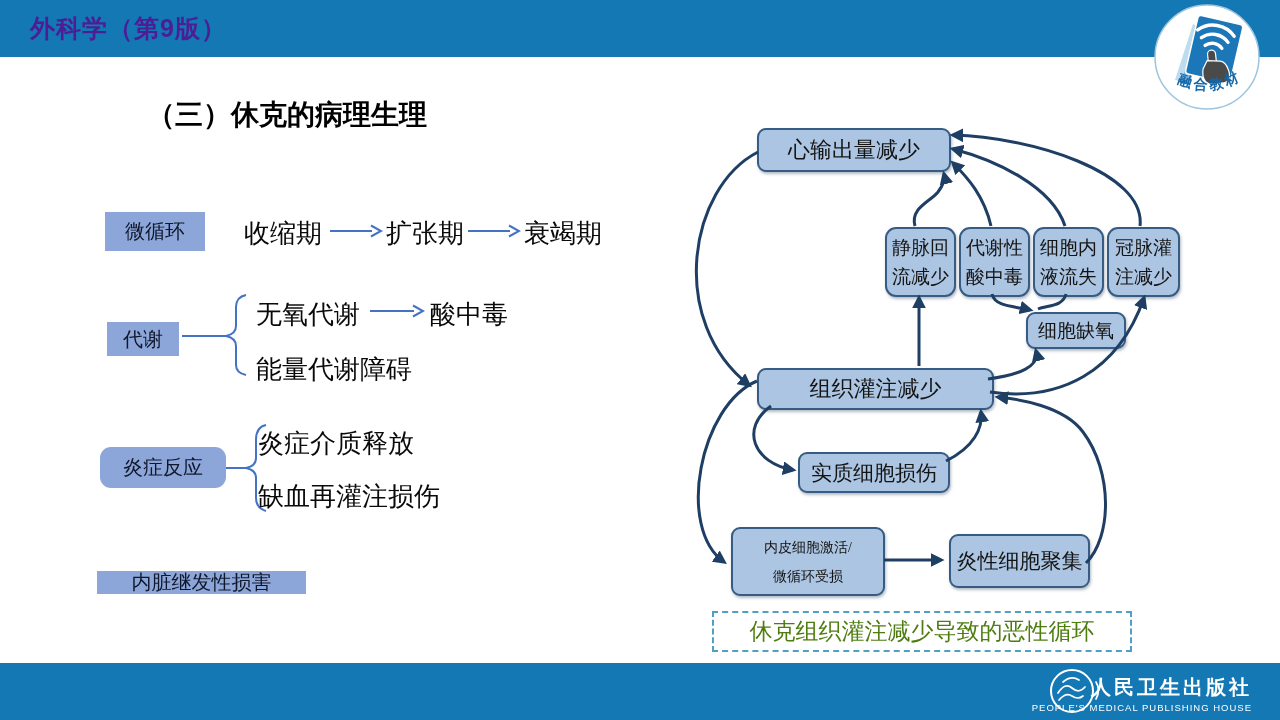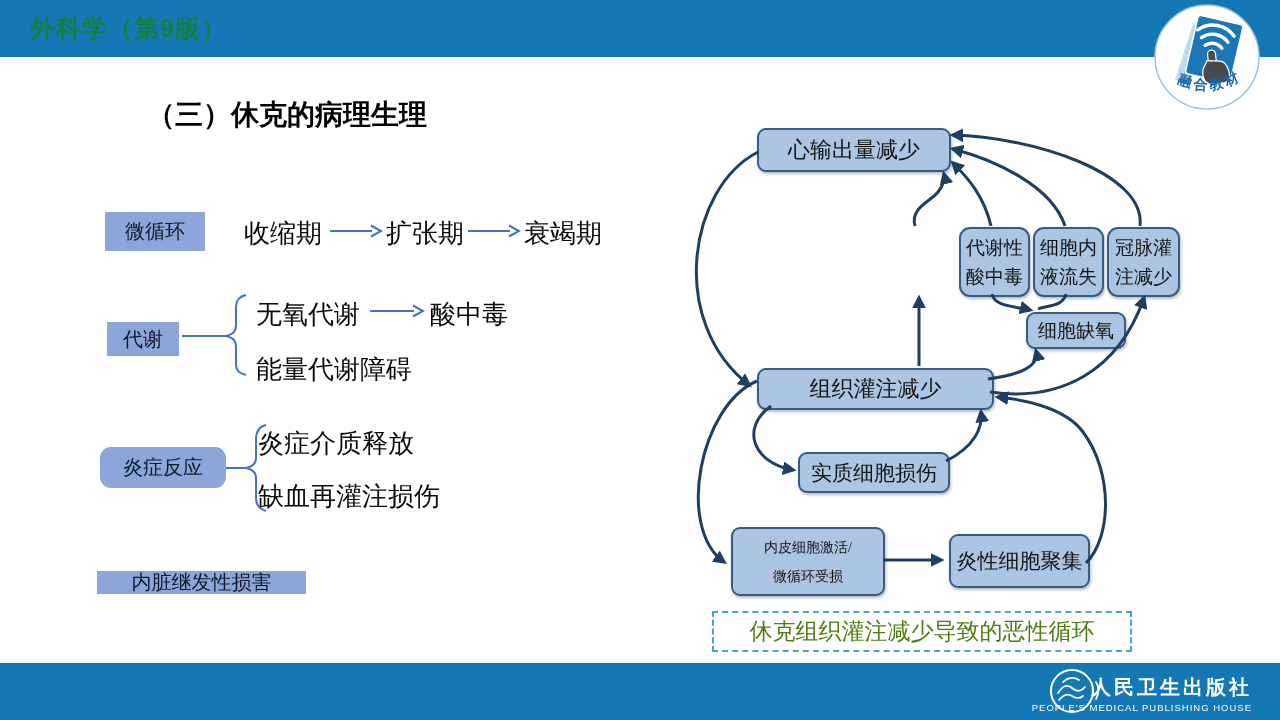--- a/index.html
+++ b/index.html
@@ -1,21 +1,21 @@
 <!DOCTYPE html>
 <html><head>
 <meta charset="utf-8">
 <style>
   html,body{margin:0;padding:0;background:#e8e8e8;}
   .slide{position:relative;width:1280px;height:720px;background:#ffffff;overflow:hidden;
          font-family:"Liberation Sans","DejaVu Sans",sans-serif;}
   
   .topbar{position:absolute;left:0;top:0;width:1280px;height:57px;background:#1478B4;}
   .topbar-title{position:absolute;left:30px;top:0;height:64px;line-height:57px;
-                color:#15803d;font-size:25px;font-weight:bold;letter-spacing:1px;}
+                color:#4c1d95;font-size:25px;font-weight:bold;letter-spacing:1px;}
   .bottombar{position:absolute;left:0;top:663px;width:1280px;height:57px;background:#1478B4;}
   .badge{position:absolute;left:1145px;top:2px;z-index:5;}
   
   .heading{position:absolute;left:103px;top:96px;font-size:28px;font-weight:bold;color:#000;margin-left:44px;}
   
   .hl-label{position:absolute;background:#8DA6D9;color:#0f172a;display:flex;align-items:center;
             justify-content:center;font-size:20px;}
   .otext{position:absolute;font-size:26px;color:#0a0a0a;white-space:nowrap;}
   .b-arrow,.brace{position:absolute;}
   
@@ -90,20 +90,21 @@
   <svg class="brace" style="left:226px;top:422px;" width="46" height="92">
     <path d="M0,46 L20,46 M40,3 Q30,5 30,18 L30,36 Q30,44 20,46 Q30,48 30,56 L30,76 Q30,86 40,89" fill="none" stroke="#4472C4" stroke-width="2"></path>
   </svg>
   <div class="otext" style="left:258px;top:426px;">炎症介质释放</div>
   <div class="otext" style="left:258px;top:479px;">缺血再灌注损伤</div>
 
   <div class="hl-label" style="left:97px;top:571px;width:209px;height:23px;">内脏继发性损害</div>
 
   <div class="node" style="left:757px;top:128px;width:190px;height:40px;font-size:22px;">心输出量减少</div>
 
+  <div class="node" style="left:885px;top:227px;width:67px;height:66px;font-size:19px;line-height:29px;border-radius:11px;">静脉回流减少</div>
   <div class="node" style="left:959px;top:227px;width:67px;height:66px;font-size:19px;line-height:29px;border-radius:11px;">代谢性酸中毒</div>
   <div class="node" style="left:1033px;top:227px;width:67px;height:66px;font-size:19px;line-height:29px;border-radius:11px;">细胞内液流失</div>
   <div class="node" style="left:1107px;top:227px;width:69px;height:66px;font-size:19px;line-height:29px;border-radius:11px;">冠脉灌注减少</div>
 
   <div class="node" style="left:1026px;top:312px;width:96px;height:33px;font-size:19px;">细胞缺氧</div>
 
   <div class="node" style="left:757px;top:368px;width:233px;height:38px;font-size:22px;">组织灌注减少</div>
 
   <div class="node" style="left:798px;top:452px;width:148px;height:37px;font-size:21px;">实质细胞损伤</div>
 

